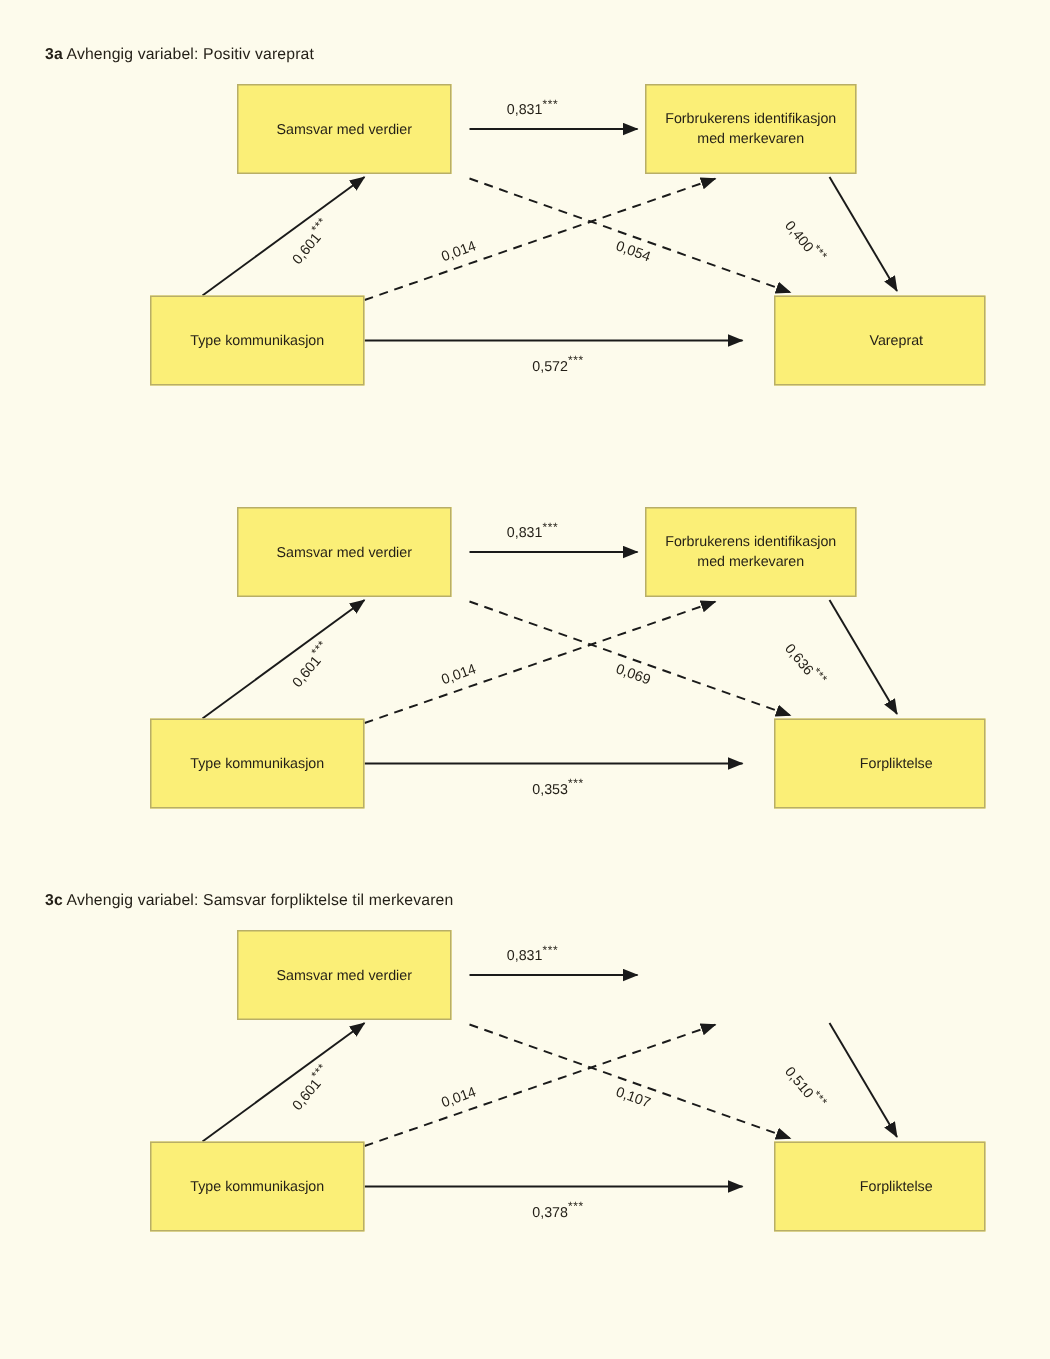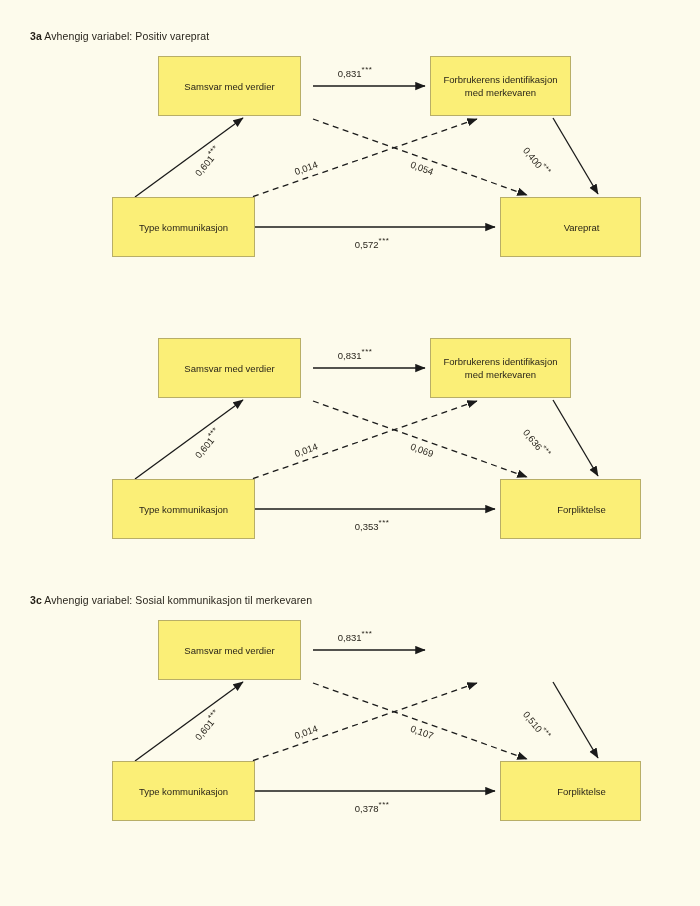--- a/index.html
+++ b/index.html
@@ -63,22 +63,22 @@
     align-items: center;
     justify-content: center;
     text-align: center;
     font-size: 9.5px;
     line-height: 13px;
     color: #231f17;
     padding: 2px 6px;
   }
   .node-sv   { left: 158px; top: 8px;   width: 143px; height: 60px; }
   .node-fi   { left: 430px; top: 8px;   width: 141px; height: 60px; }
-  .node-tk   { left: 100px; top: 149px; width: 143px; height: 60px; margin-left: 12px; }
-  .node-dv   { left: 500px; top: 149px; width: 141px; height: 60px; padding-left: 28px; }
+  .node-tk   { left: 100px; top: 149px; width: 143px; height: 60px; }
+  .node-dv   { left: 516px; top: 149px; width: 141px; height: 60px; padding-left: 28px; }
 
   .edge-label {
     position: absolute;
     font-size: 9.5px;
     color: #231f17;
     white-space: nowrap;
     transform-origin: 50% 50%;
   }
   .edge-label sup {
     font-size: 8px;
@@ -152,21 +152,21 @@
       <div class="edge-label lbl-ur">0,636<sup>***</sup></div>
       <div class="edge-label lbl-dl">0,014</div>
       <div class="edge-label lbl-dr">0,069</div>
       <div class="edge-label lbl-bottom">0,353<sup>***</sup></div>
     </div>
   </div>
 
   <div class="panel" style="top:594px">
     <div class="panel-title">
       <span class="tag">3c</span>
-      <span>Avhengig variabel: Sosial kommunikasjon til merkevaren</span>
+      <span>Avhengig variabel: Samsvar forpliktelse til merkevaren</span>
     </div>
     <div class="diagram">
       <svg class="paths" viewBox="0 0 700 250">
         <defs>
           <marker id="ah-c" markerWidth="9" markerHeight="9" refX="7.5" refY="3.2" orient="auto">
             <path d="M0,0 L8,3.2 L0,6.4 z" fill="#1a1a1a"></path>
           </marker>
         </defs>
         <line x1="313" y1="38" x2="425" y2="38" stroke="#1a1a1a" stroke-width="1.3" marker-end="url(#ah-c)"></line>
         <line x1="135" y1="149" x2="243" y2="70" stroke="#1a1a1a" stroke-width="1.3" marker-end="url(#ah-c)"></line>

